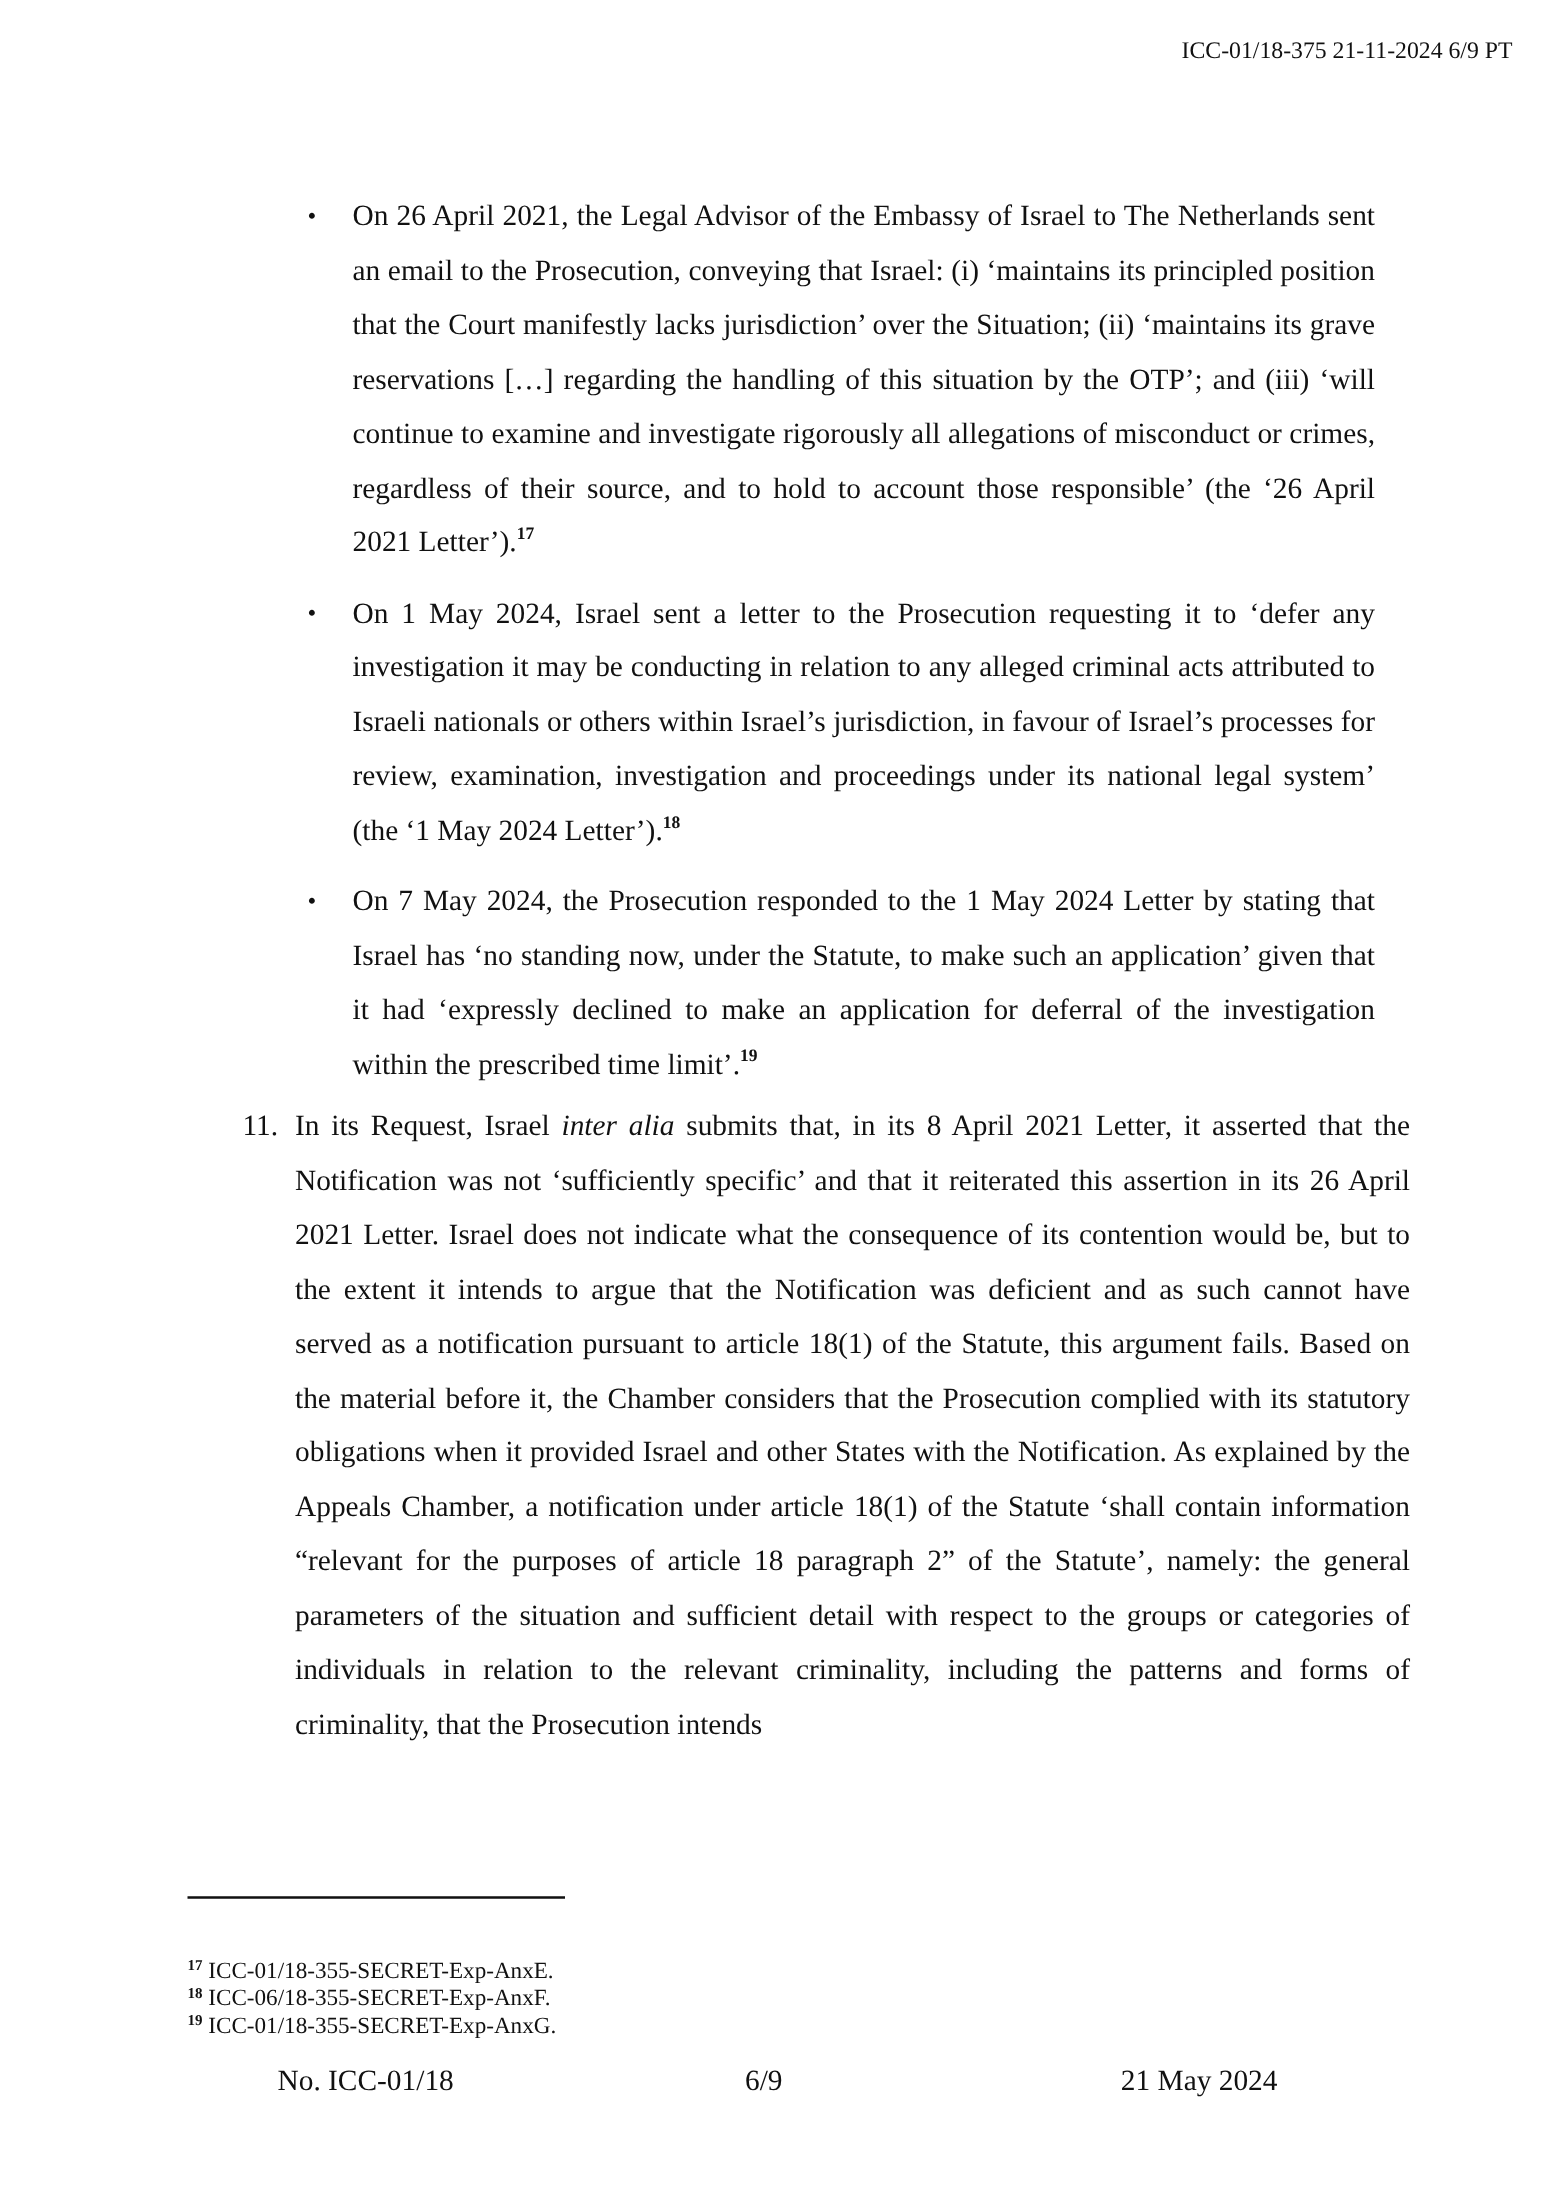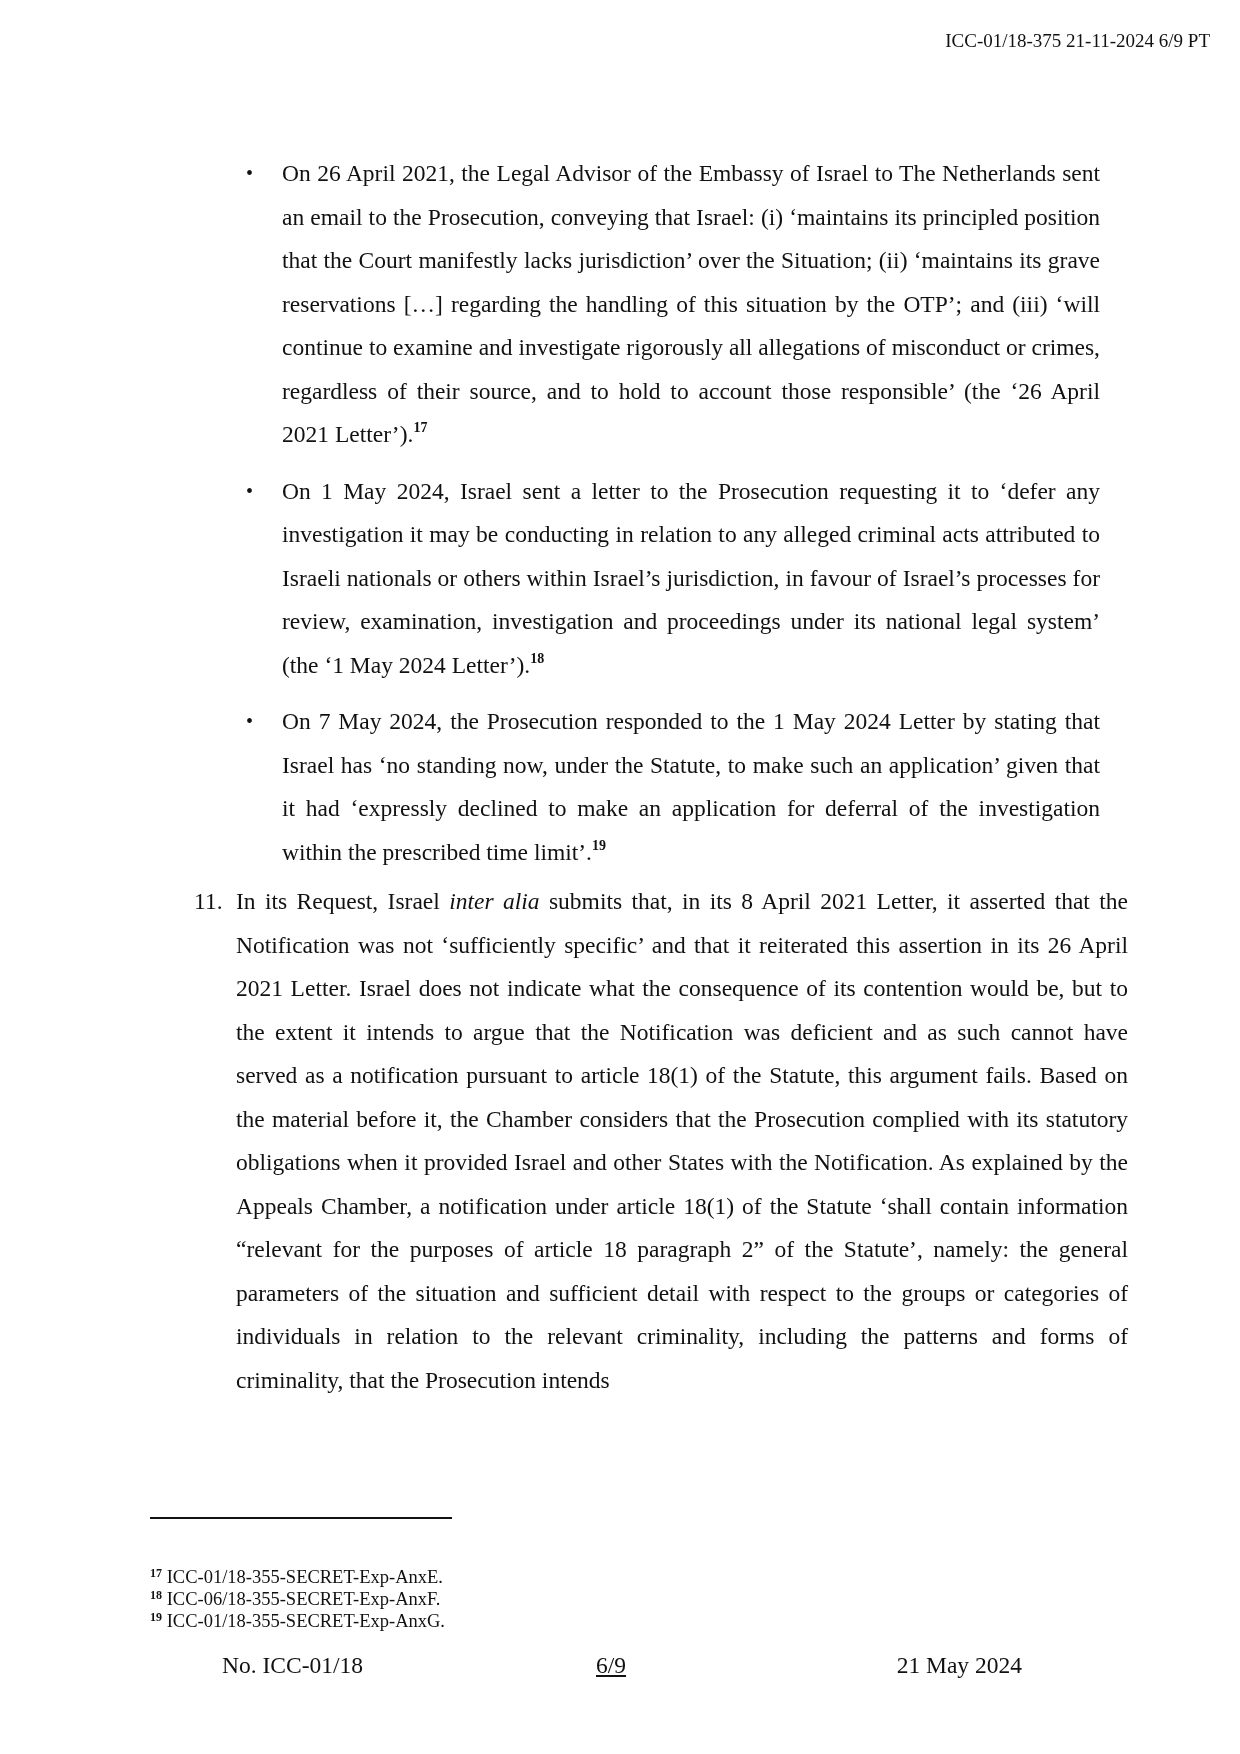--- a/index.html
+++ b/index.html
@@ -16,21 +16,21 @@
   .bullet-item { position: relative; padding-left: 42px; font-size: 23.5px; line-height: 43.5px; text-align: justify; margin-bottom: 13px; }
   .bullet-dot { position: absolute; left: 6px; top: 0; font-size: 20px; }
   .para { position: absolute; left: 166px; width: 934px; top: 880px; font-size: 23.5px; line-height: 43.5px; text-align: justify; padding-left: 42px; box-sizing: border-box; margin-left: 28px; }
   .para-num { position: absolute; left: 0; top: 0; }
   sup { font-size: 14px; line-height: 0; vertical-align: 10px; font-weight: bold; }
   .fn-rule { position: absolute; left: 150px; top: 1517px; width: 302px; height: 2px; background: #111; }
   .footnotes { position: absolute; left: 150px; top: 1530px; font-size: 18.5px; line-height: 22px; margin-top: 36px; }
   .footnotes sup { font-size: 12px; vertical-align: 6px; }
   .footer { position: absolute; top: 1652px; left: 222px; width: 800px; font-size: 23.5px; }
   .footer .f-left { position: absolute; left: 0; text-align: right; }
-  .footer .f-center { position: absolute; left: 374px; text-decoration: underline; }
+  .footer .f-center { position: absolute; left: 374px; }
   .footer .f-right { position: absolute; right: 0; }
   em { }
 </style>
 </head>
 <body>
 
 <div class="header-ref">ICC-01/18-375 21-11-2024 6/9 PT</div>
 
 <div class="bullets">
   <div class="bullet-item">

